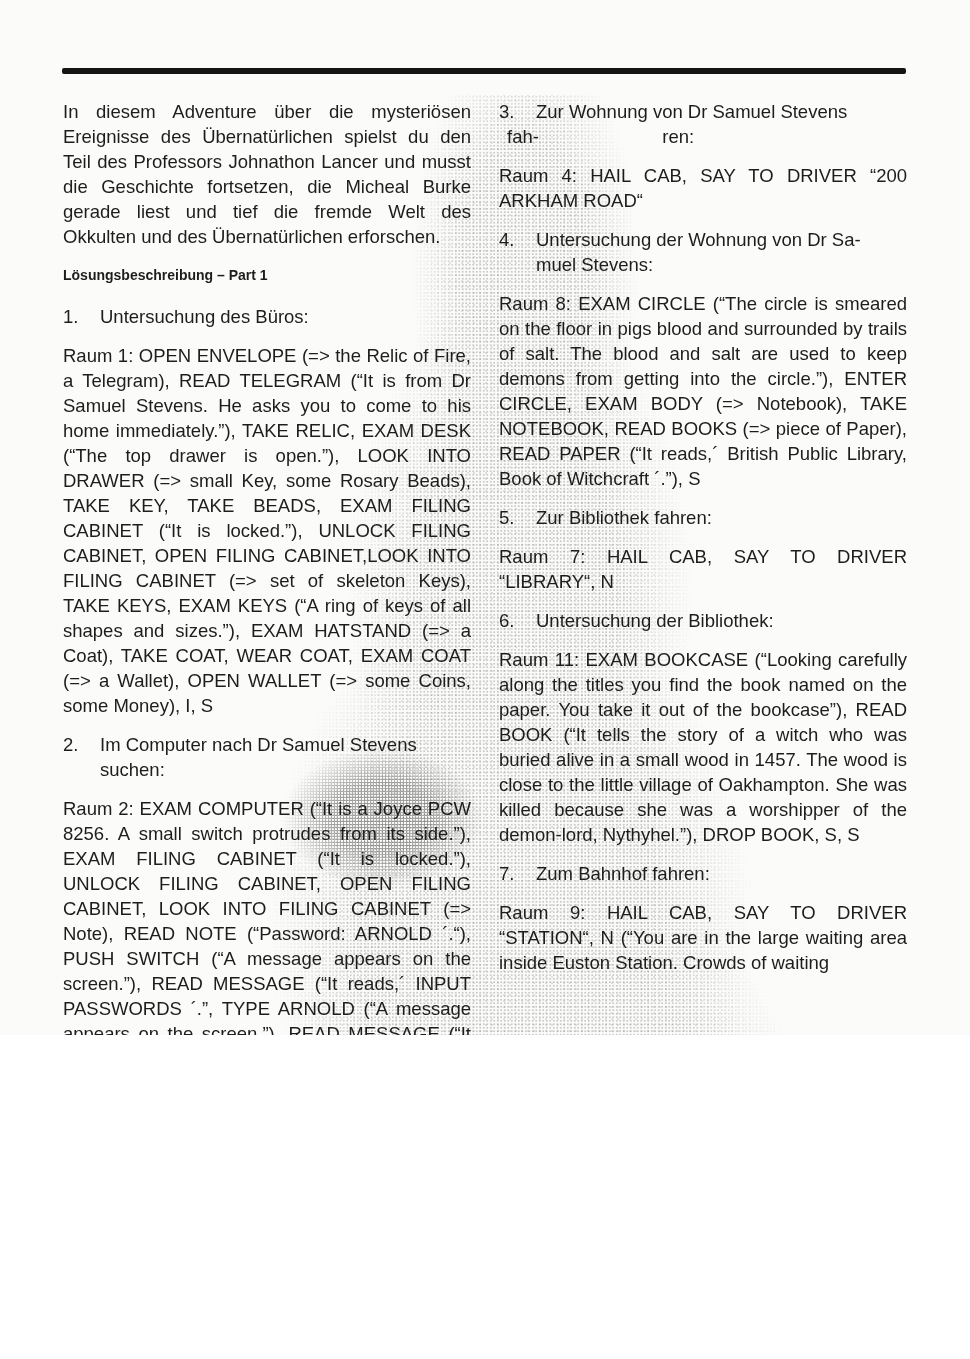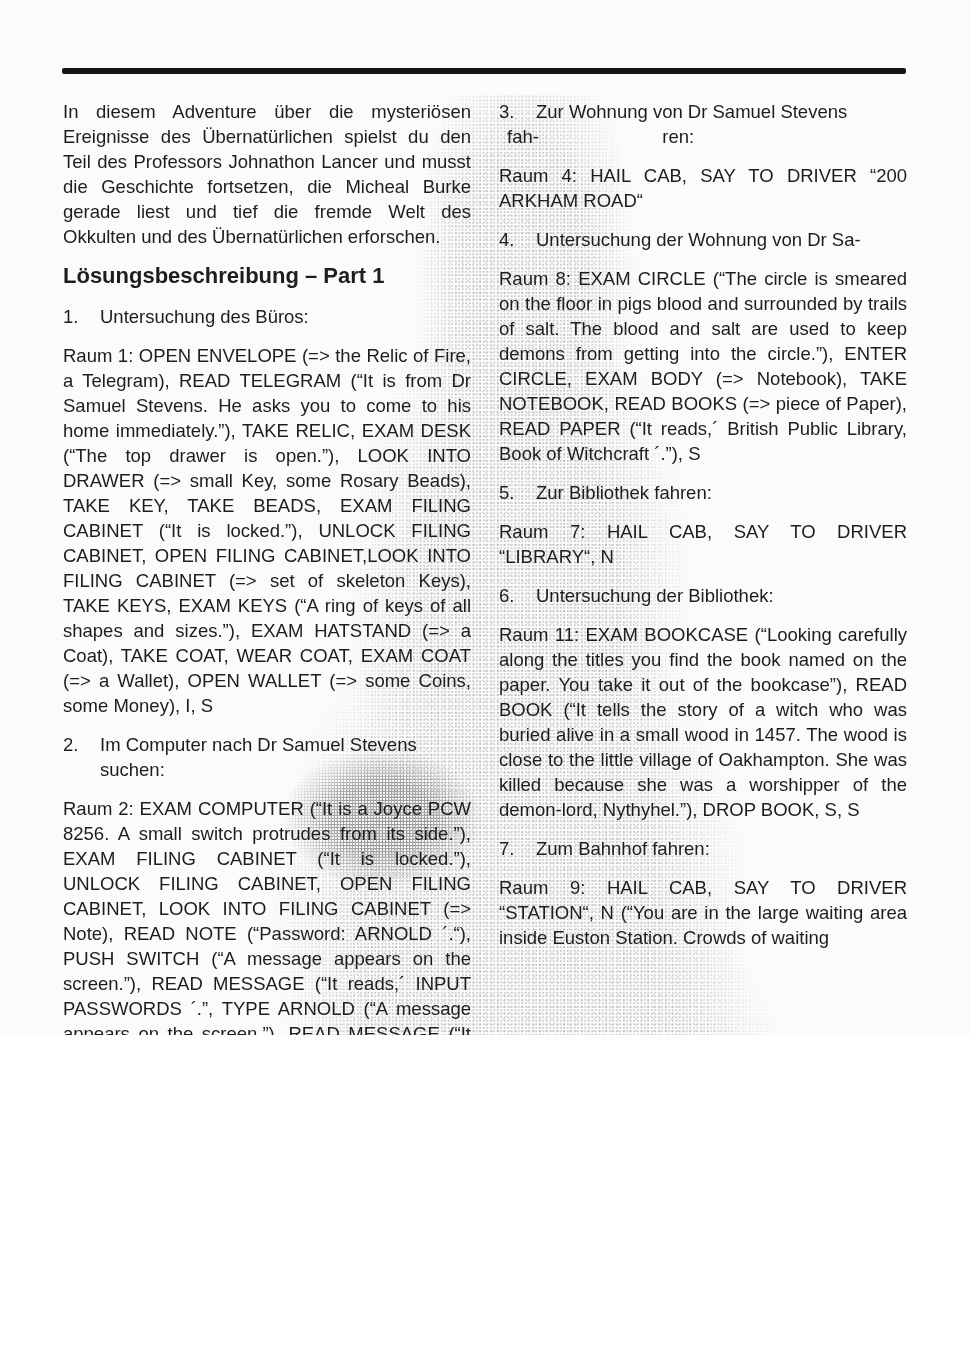--- a/index.html
+++ b/index.html
@@ -47,21 +47,21 @@
   }
 
   .col{
     position:absolute;top:99px;width:408px;
     font-size:18.5px;line-height:25px;
   }
   .col-left{left:63px;}
   .col-right{left:499px;}
 
   .blk{margin:0 0 14px 0;}
-  .heading{font-weight:bold;font-size:22px;margin-top:6px;margin-bottom:16px;}
+  .heading{font-weight:bold;font-size:14px;margin-top:6px;margin-bottom:16px;}
   .para{margin:0;text-align:justify;}
   .num-row{display:flex;}
   .num{flex:0 0 37px;}
   .num-text{flex:1;text-align:justify;}
   .cont.indent{padding-left:37px;}
   .pre{white-space:pre-wrap;margin-left:8px;}
 
   .footer{
     position:absolute;left:62px;top:1302px;width:844px;height:34px;
     font-family:"Liberation Serif", serif;
@@ -117,20 +117,21 @@
         <p class="para cont pre">fah-                        ren:</p>
       </div>
       <div class="blk">
         <p class="para">Raum 4: HAIL CAB, SAY TO DRIVER “200 ARKHAM ROAD“</p>
       </div>
       <div class="blk num-item">
         <div class="num-row">
           <span class="num">4.</span>
           <span class="num-text">Untersuchung der Wohnung von Dr Sa-</span>
         </div>
+        <p class="para cont indent">muel Stevens:</p>
       </div>
       <div class="blk">
         <p class="para">Raum 8: EXAM CIRCLE (“The circle is smeared on the floor in pigs blood and surrounded by trails of salt. The blood and salt are used to keep demons from getting into the circle.”), ENTER CIRCLE, EXAM BODY (=&gt; Notebook), TAKE NOTEBOOK, READ BOOKS (=&gt; piece of Paper), READ PAPER (“It reads,´ British Public Library, Book of Witchcraft ´.”), S</p>
       </div>
       <div class="blk num-item">
         <div class="num-row">
           <span class="num">5.</span>
           <span class="num-text">Zur Bibliothek fahren:</span>
         </div>
       </div>

